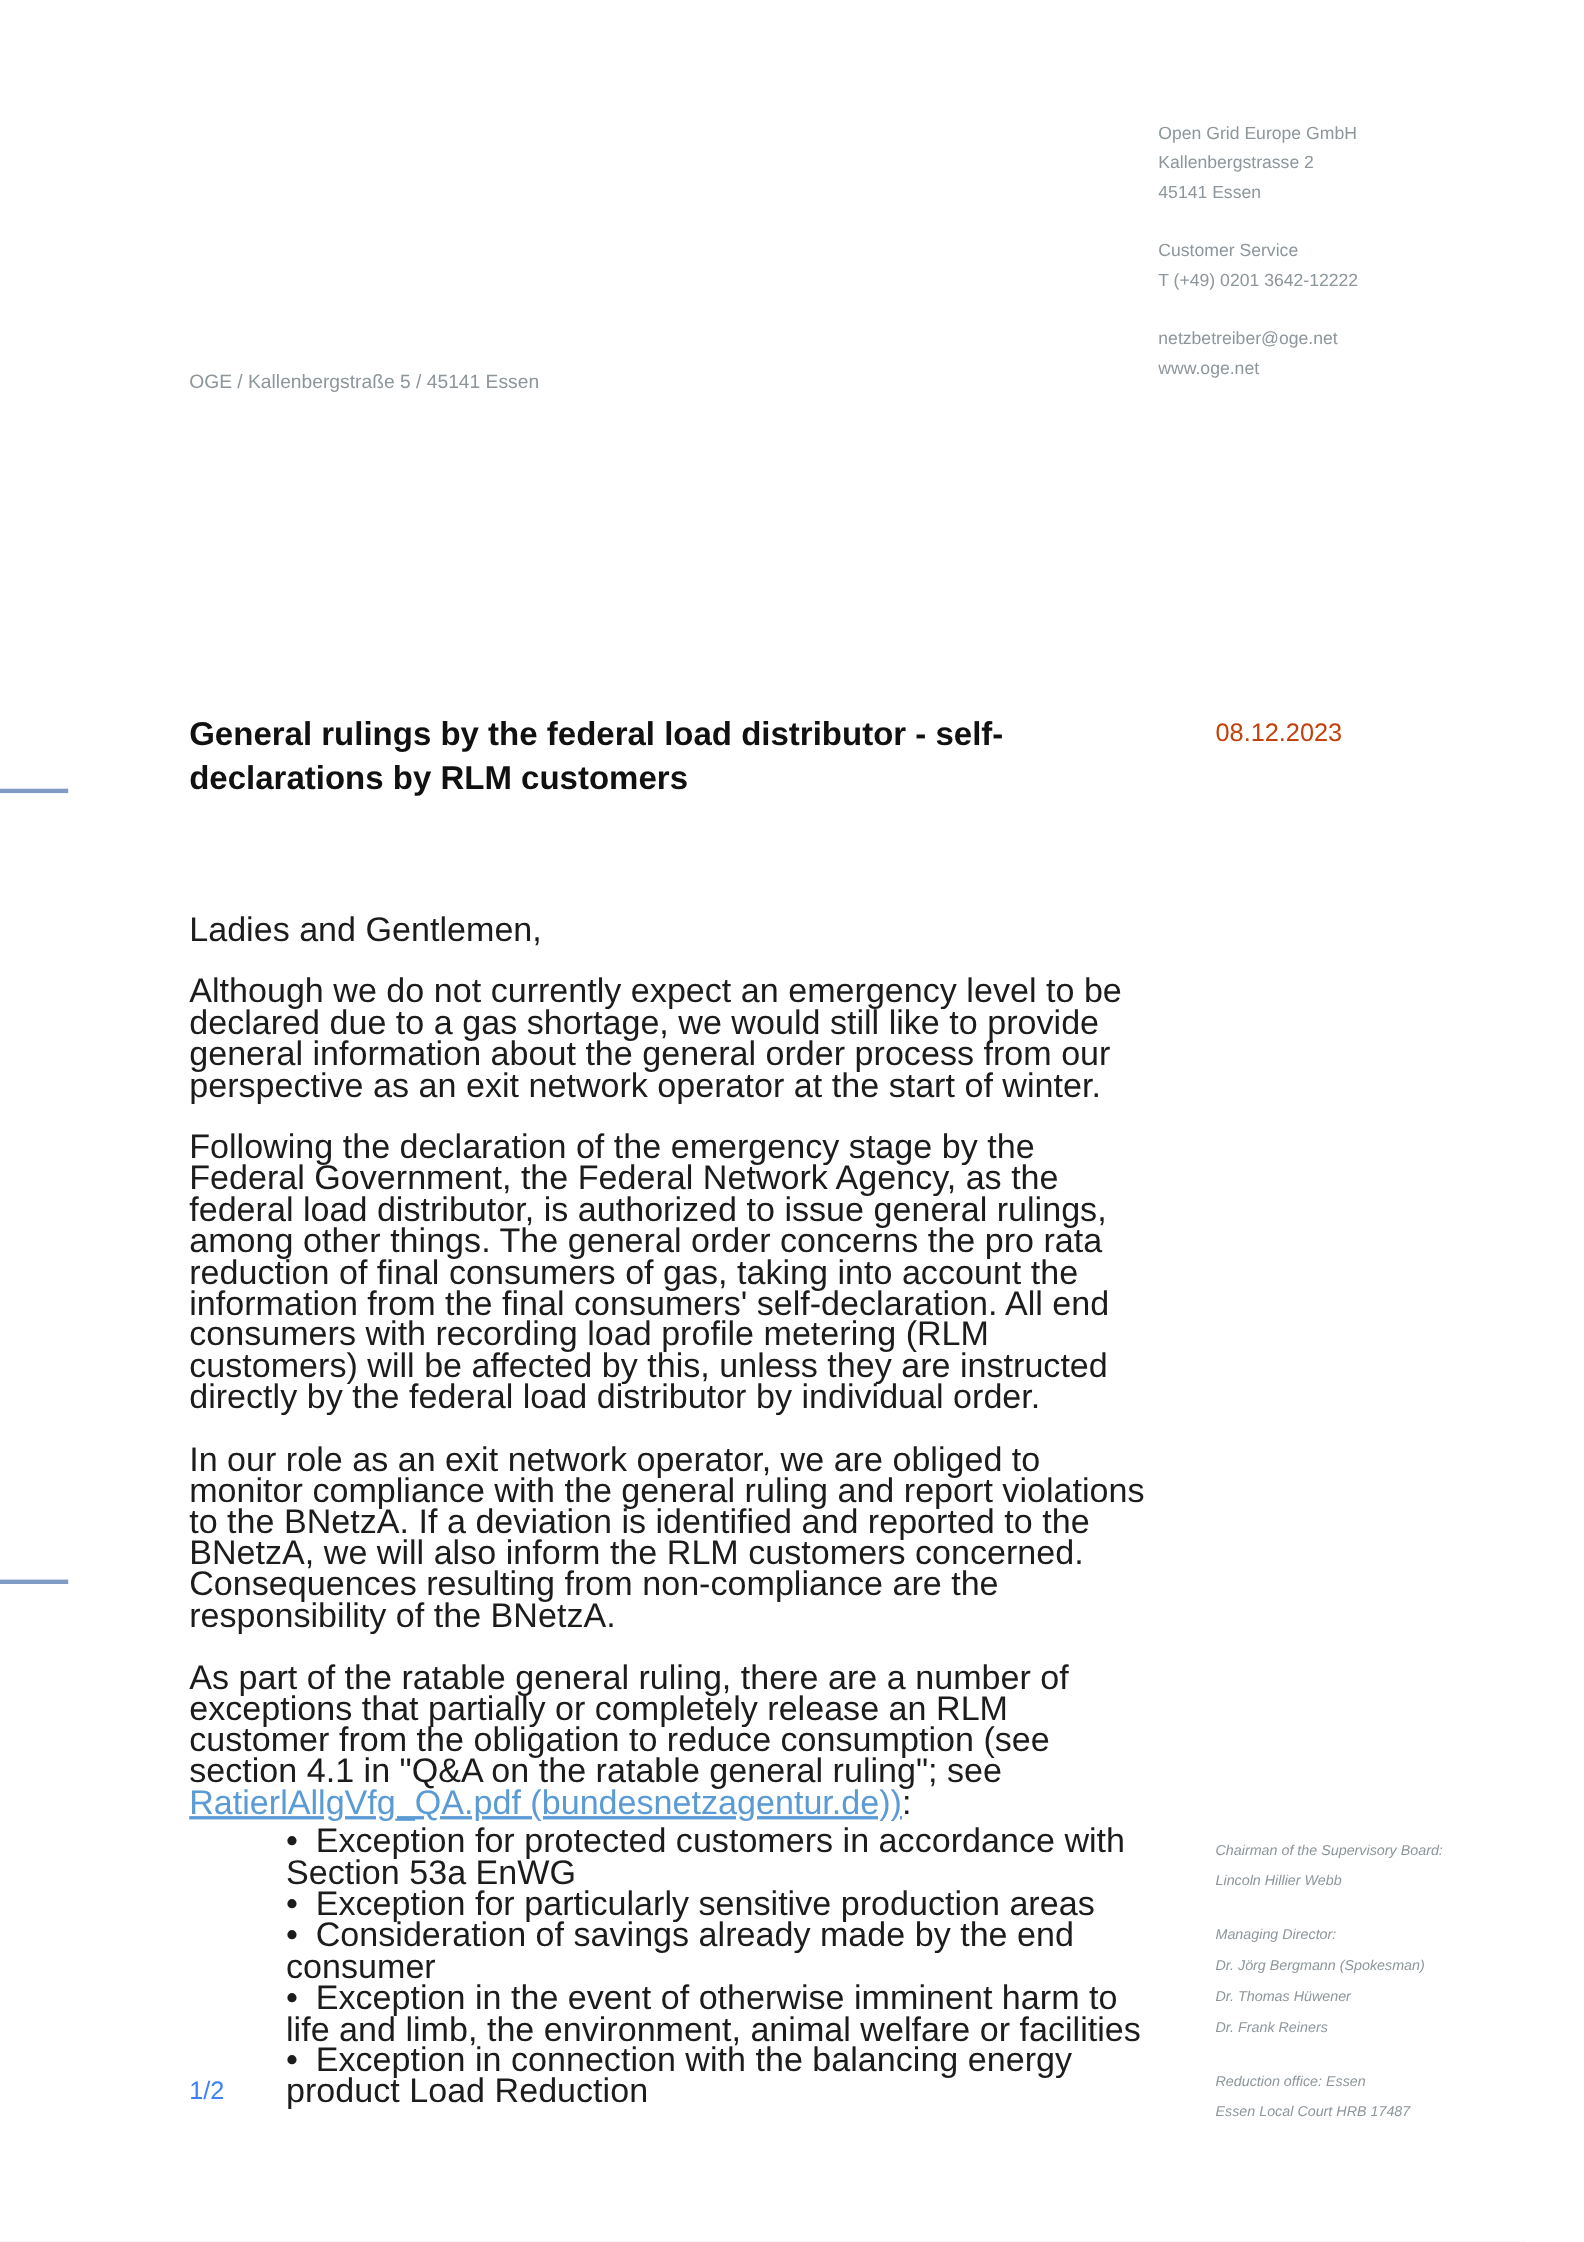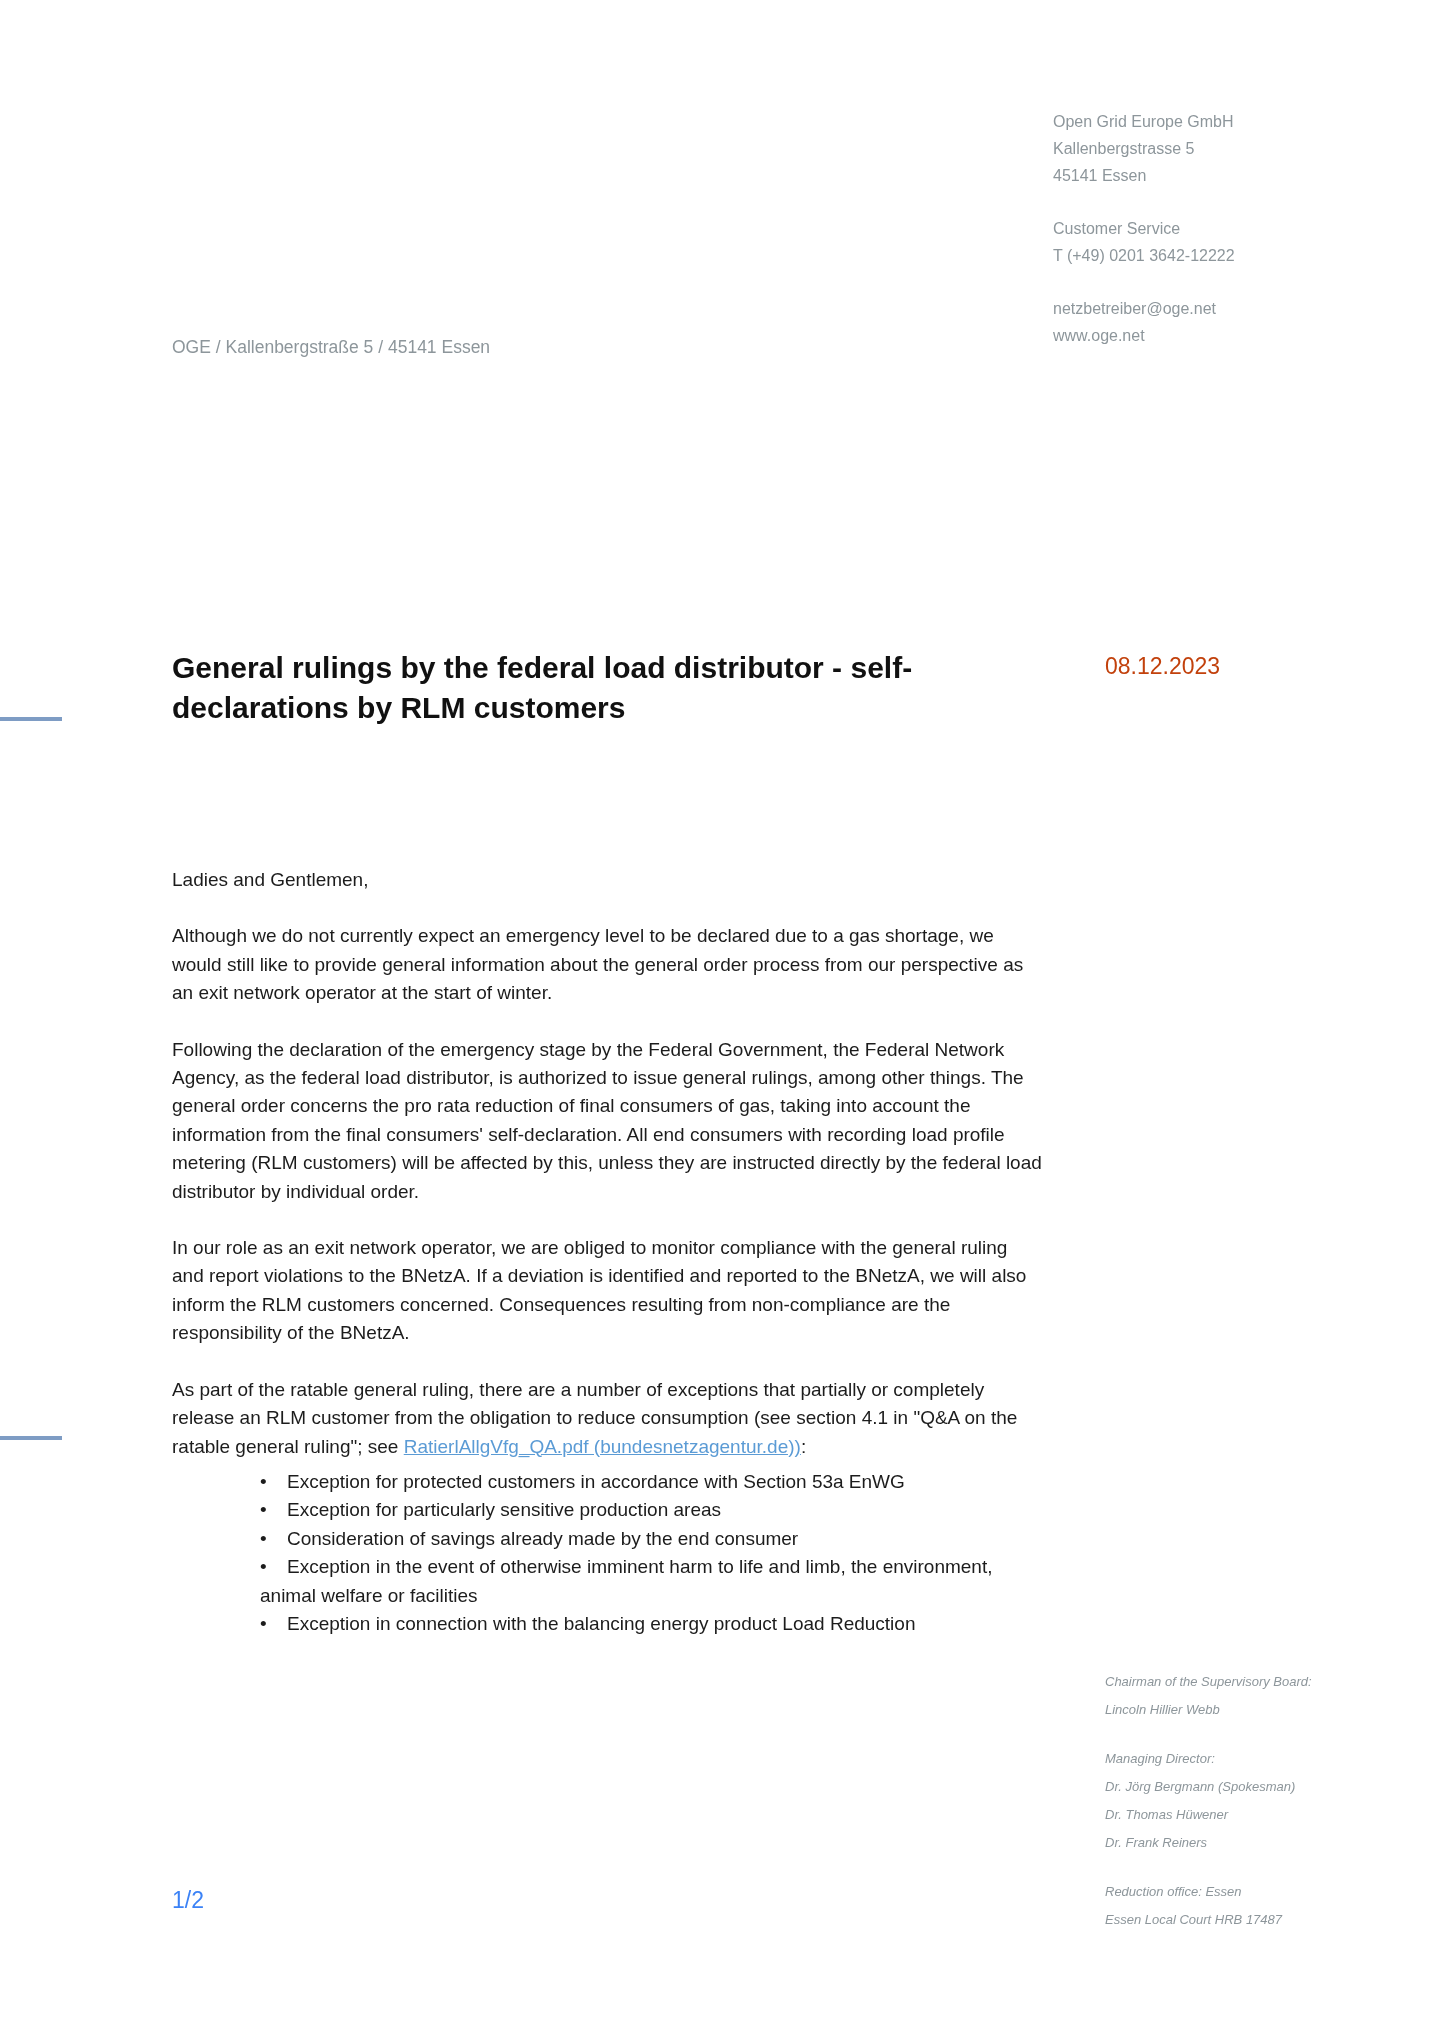--- a/index.html
+++ b/index.html
@@ -30,22 +30,22 @@
   .sender-line { position:absolute; left:172px; top:337px; font-size:17.5px; }
 
   .title {
     position:absolute; left:172px; top:648px; width:890px;
     font-size:30px; font-weight:bold; line-height:40px; color:#111;
   }
   .date { position:absolute; left:1105px; top:653px; font-size:23px; color:#c2410c; }
 
   
   .body-text {
-    position:absolute; left:172px; top:866px; width:872px;
-    font-size:19px; line-height:28.4px; color:#1c1c1c;
+    position:absolute; left:172px; top:831px; width:872px;
+    font-size:31px; line-height:28.4px; color:#1c1c1c;
   }
   .body-text p { margin:0 0 0 0; }
   .body-text p + p { margin-top:28px; }
   a.doc-link { color:#5b9bd5; text-decoration:underline; }
 
   .bullets { margin-left:88px; margin-top:7px; }
   .bullet-item .dot { display:inline-block; width:27px; }
 
   
   .officers { position:absolute; left:1105px; top:1668px; font-size:13px; line-height:28px;font-style:italic; }
@@ -58,21 +58,21 @@
 
 <div class="page">
 
   <div class="fold-mark fold-1"></div>
   <div class="fold-mark fold-2"></div>
 
 
   <div class="addr-top gray">
     <div class="group">
       <div>Open Grid Europe GmbH</div>
-      <div>Kallenbergstrasse 5</div>
+      <div>Kallenbergstrasse 2</div>
       <div>45141 Essen</div>
     </div>
     <div class="group">
       <div>Customer Service</div>
       <div>T (+49) 0201 3642-12222</div>
     </div>
     <div class="group">
       <div>netzbetreiber@oge.net</div>
       <div>www.oge.net</div>
     </div>

